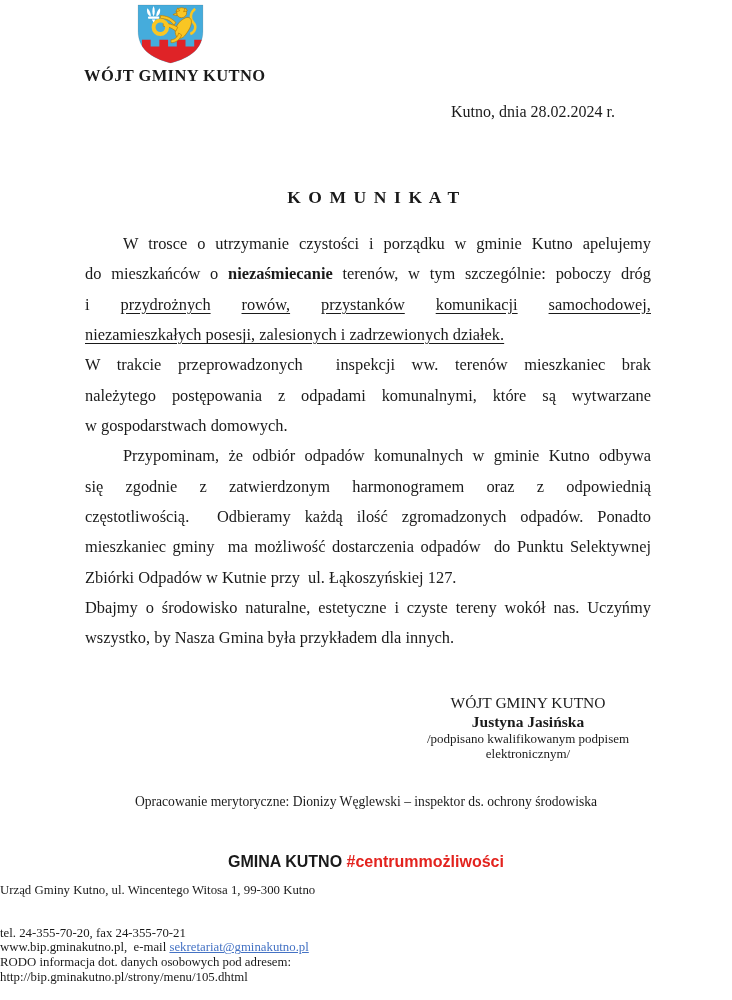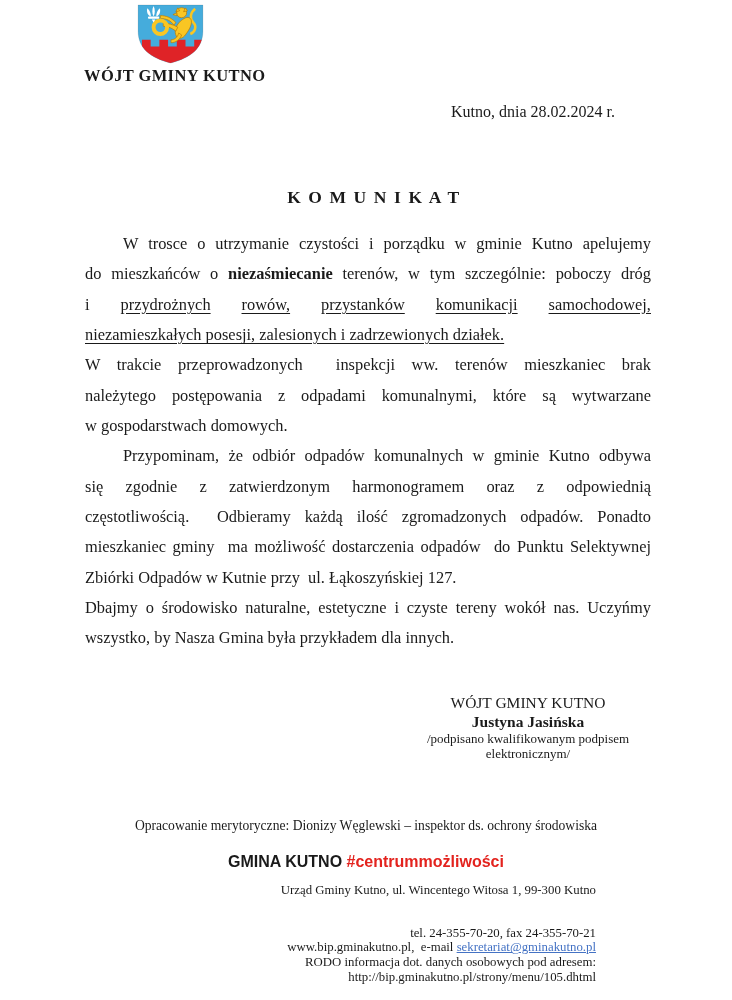--- a/index.html
+++ b/index.html
@@ -32,27 +32,27 @@
   .line{white-space:pre-wrap;}
   .line.j{text-align:justify;text-align-last:justify;}
   .line .b{font-weight:bold;}
   .line .u{text-decoration:underline;text-underline-offset:3px;}
   
   .signature{position:absolute;left:388px;top:693px;width:280px;text-align:center;}
   .sig-office{font-size:15.5px;line-height:19px;}
   .sig-name{font-size:15.5px;font-weight:bold;line-height:19px;}
   .sig-note{font-size:13px;line-height:15px;}
   
-  .prepared{position:absolute;left:0;top:818px;width:732px;text-align:center;font-size:13.6px;}
+  .prepared{position:absolute;left:0;top:794px;width:732px;text-align:center;font-size:13.6px;}
   .brand{
     position:absolute;left:0;top:853px;width:732px;text-align:center;
     font-family:"Liberation Sans", sans-serif;font-size:16px;font-weight:bold;
   }
   .brand .red{color:var(--brand-red,#e3231e);}
-  .address{position:absolute;left:0;top:883px;width:596px;text-align:right;
+  .address{position:absolute;left:0;top:883px;width:596px;text-align:left;
     font-size:12.8px;line-height:14.7px;}
   .address a{color:var(--link-blue,#4472c4);text-decoration:underline;}
 </style>
 </head>
 <body>
 
 <div class="page">
 
   <svg class="crest" viewBox="0 0 75 62">
     <defs>
@@ -120,17 +120,17 @@
   </div>
 
   <div class="prepared">Opracowanie merytoryczne: Dionizy Węglewski – inspektor ds. ochrony środowiska</div>
 
   <div class="brand"><span>GMINA KUTNO </span><span class="red">#centrummożliwości</span></div>
 
   <div class="address">
       <div style="white-space: pre-wrap;">Urząd Gminy Kutno, ul. Wincentego Witosa 1, 99-300 Kutno</div>
       <div style="white-space: pre-wrap; margin-top: 28px;">tel. 24-355-70-20, fax 24-355-70-21</div>
       <div style="white-space: pre-wrap;"><span>www.bip.gminakutno.pl,  e-mail </span><a href="#">sekretariat@gminakutno.pl</a></div>
-      <div style="white-space: pre-wrap; margin-left: 28px;">RODO informacja dot. danych osobowych pod adresem:</div>
+      <div style="white-space: pre-wrap;">RODO informacja dot. danych osobowych pod adresem:</div>
       <div style="white-space: pre-wrap;">http://bip.gminakutno.pl/strony/menu/105.dhtml</div>
     </div>
 
 </div>
 
 </body></html>

